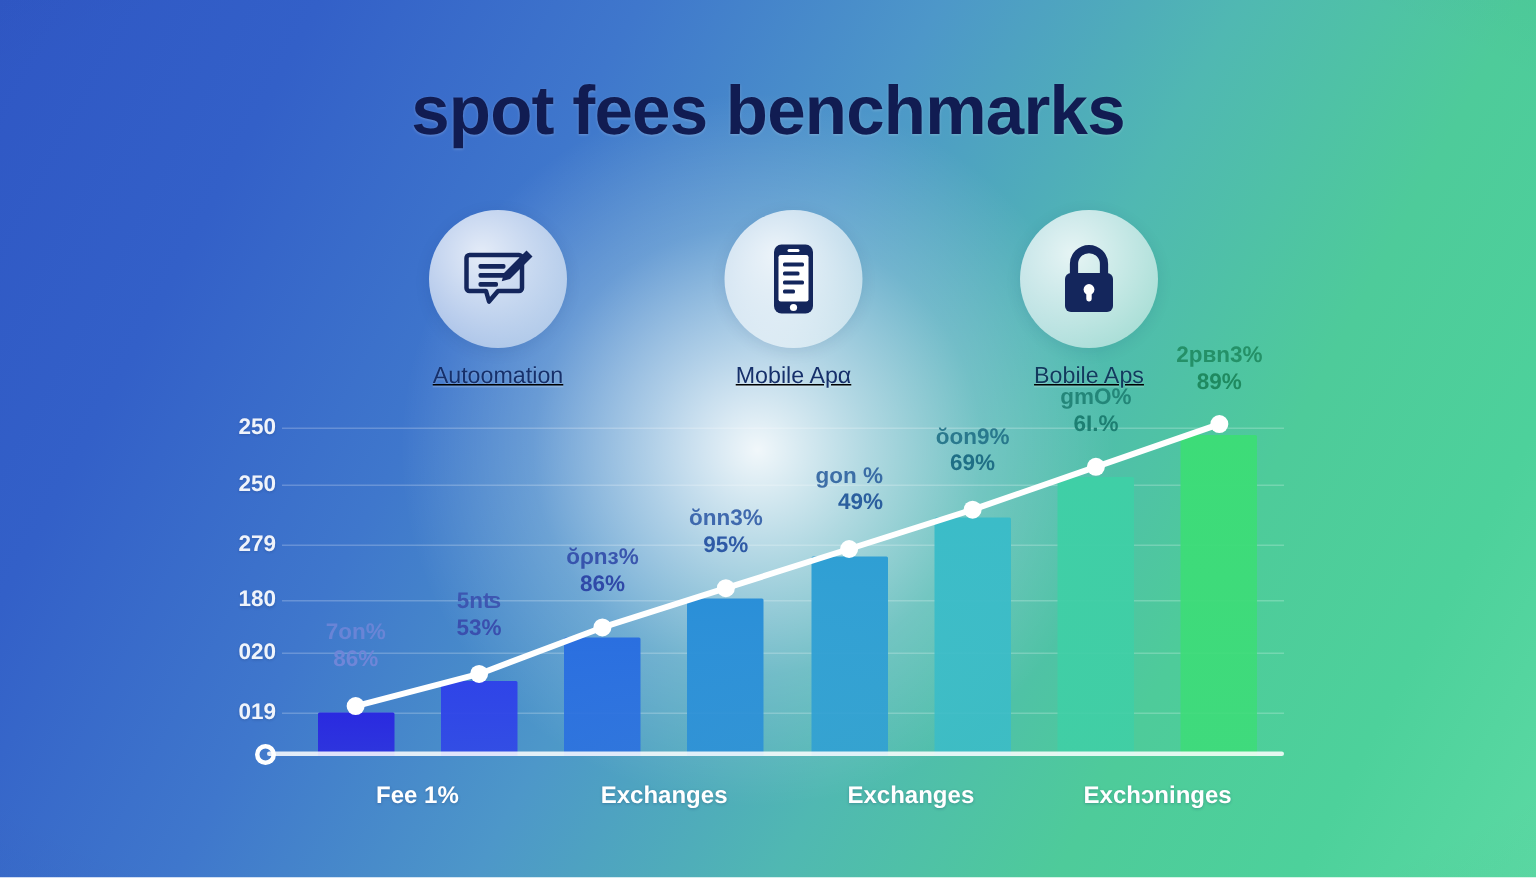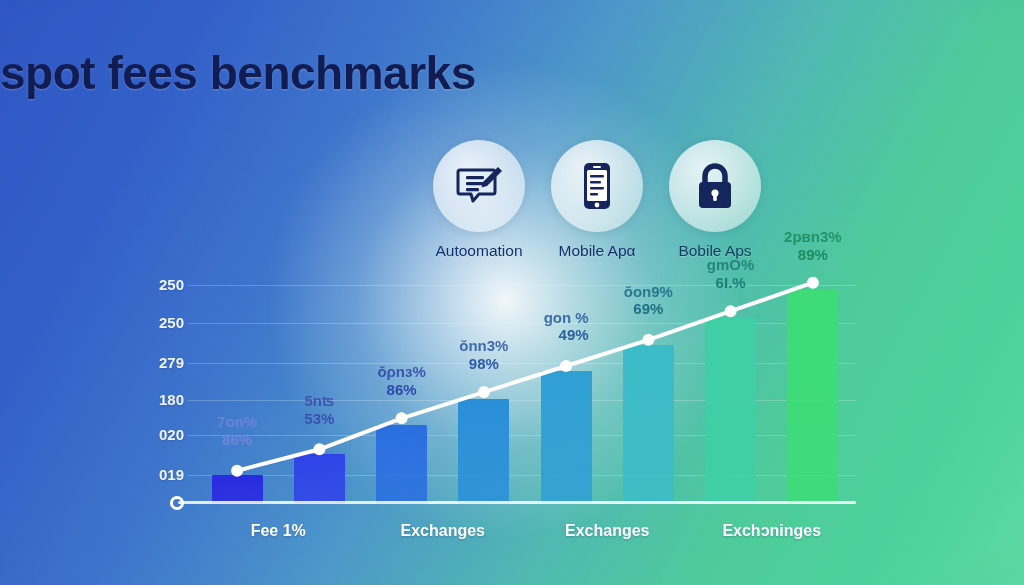--- a/index.html
+++ b/index.html
@@ -37,36 +37,37 @@
     background:
       radial-gradient(ellipse 120% 110% at 50% 50%,
         rgba(0,0,0,0) 55%, rgba(10,30,70,0.10) 100%);
     pointer-events:none;
   }
 
   
   #title {
     position:absolute;
     left:0; right:0; top:46px;
-    text-align:left;
+    text-align:center;
     font-size:46px;
     font-weight:bold;
     letter-spacing:-0.5px;
     color:#111c52;
     text-shadow:0 1px 2px rgba(255,255,255,0.22);
   }
 
   
   #icon-row {
     position:absolute;
-    left:262px; top:140px;
+    left:273px; top:140px;
     width:512px; height:120px;
     display:flex;
-    justify-content:flex-end;
+    justify-content:space-between;
     align-items:flex-start;
+    text-decoration:underline;
   }
   .icon-cell {
     width:118px;
     display:flex;
     flex-direction:column;
     align-items:center;
   }
   .icon-disc {
     width:92px; height:92px;
     border-radius:50%;
@@ -281,21 +282,21 @@
           <div class="bar-label" style="left: 123.375px; top: 126.02px; color: rgb(58, 79, 174);">
             <span class="l1">5nʦ</span>
             <span class="l2">53%</span>
           </div>
           <div class="bar-label" style="left: 205.625px; top: 97.46px; color: rgb(47, 73, 168);">
             <span class="l1">ŏρnɜ%</span>
             <span class="l2">86%</span>
           </div>
           <div class="bar-label" style="left: 287.875px; top: 71.28px; color: rgb(46, 90, 166);">
             <span class="l1">ŏnn3%</span>
-            <span class="l2">98%</span>
+            <span class="l2">95%</span>
           </div>
           <div class="bar-label" style="left: 370.125px; top: 42.72px; color: rgb(43, 95, 158); text-align: right;">
             <span class="l1">gon %</span>
             <span class="l2">49%</span>
           </div>
           <div class="bar-label" style="left: 452.375px; top: 16.54px; color: rgb(31, 111, 134);">
             <span class="l1">ŏon9%</span>
             <span class="l2">69%</span>
           </div>
           <div class="bar-label" style="left: 534.625px; top: -9.64px; color: rgb(29, 127, 114);">

